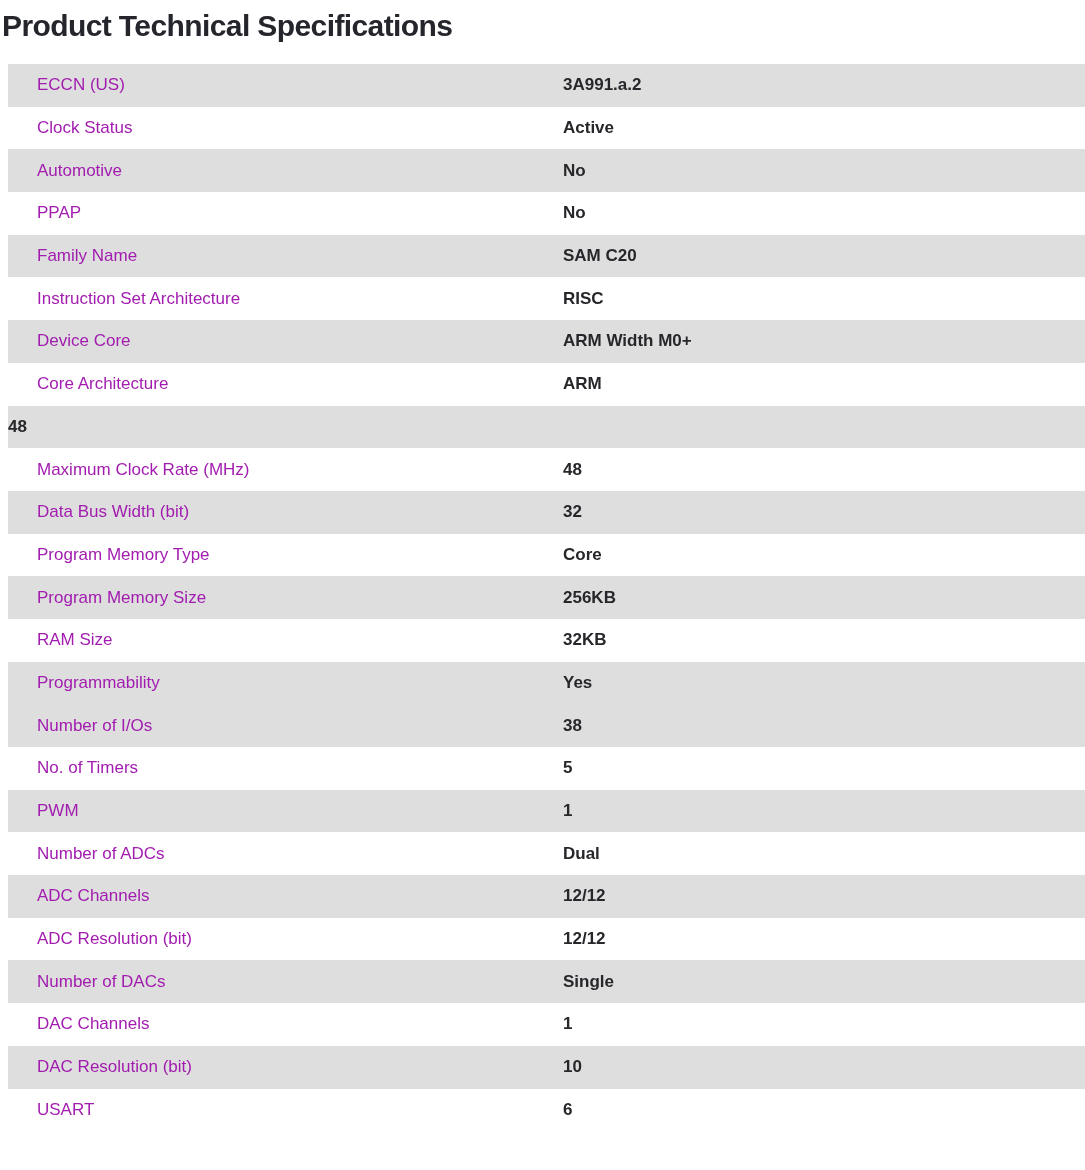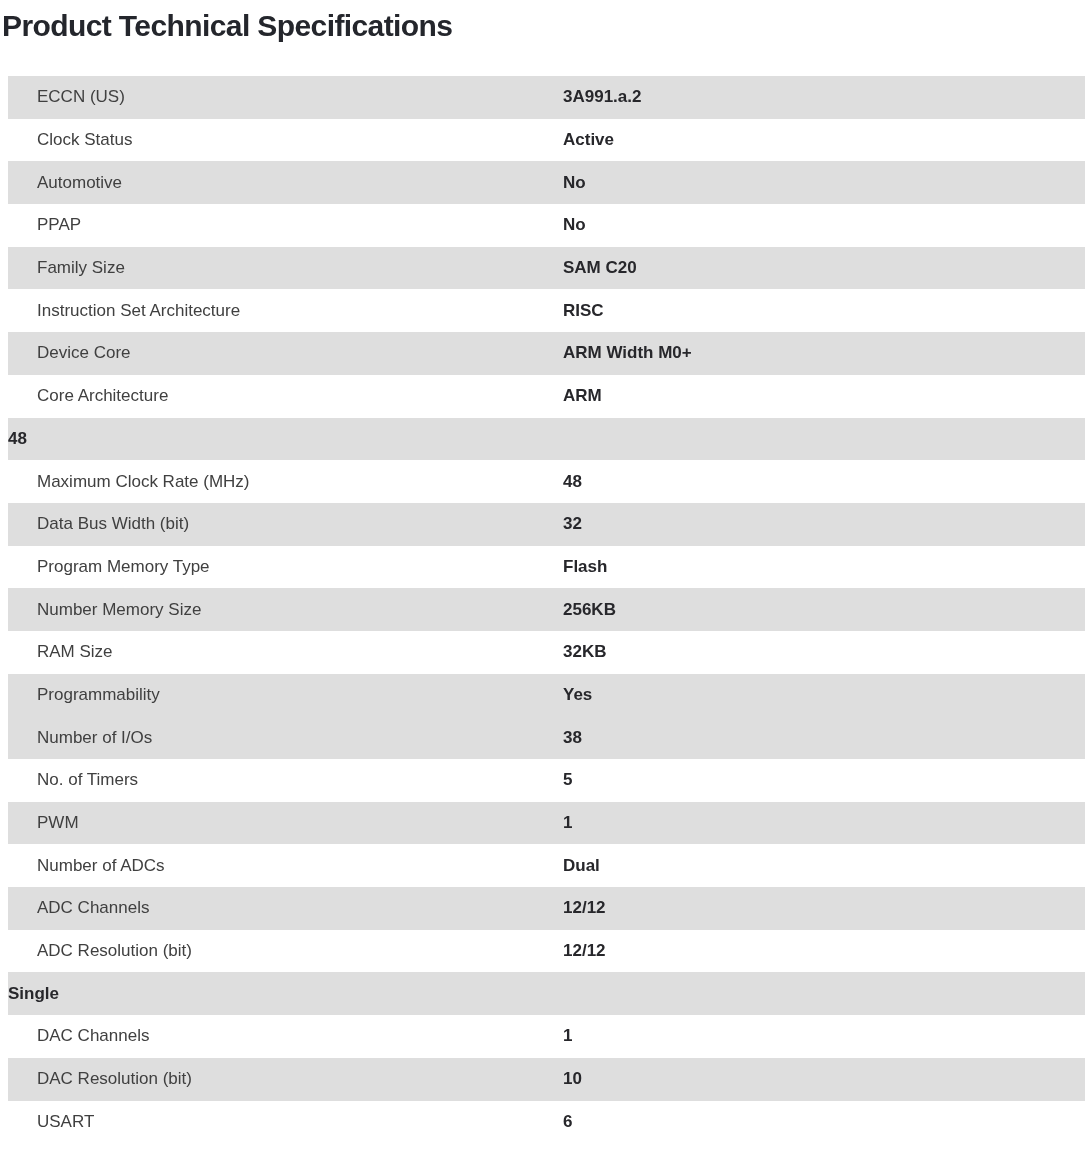--- a/index.html
+++ b/index.html
@@ -13,41 +13,41 @@
     height: 1170px;
     overflow: hidden;
     background: #ffffff;
   }
   .page-title {
     padding: 9px 0 0 2px;
     font-size: 30px;
     font-weight: 700;
     letter-spacing: -0.6px;
     color: #24262c;
-    height: 76px;
+    height: 64px;
   }
   .spec-table {
     width: 100%;
   }
   .spec-row {
     display: flex;
     align-items: center;
     height: 42.7px;
     margin-left: 8px;
     background: #ffffff;
   }
   .spec-row.alt {
     background: #dedede;
   }
   .spec-label {
     width: 555px;
     padding-left: 29px;
     font-size: 17px;
     font-weight: 400;
-    color: #404040;
+    color: #a21caf;
     flex-shrink: 0;
     white-space: nowrap;
     overflow: hidden;
   }
   .spec-value {
     font-size: 17px;
     font-weight: 700;
     color: #27272b;
     white-space: nowrap;
     overflow: hidden;
@@ -70,21 +70,21 @@
       </div>
       <div class="spec-row alt">
         <span class="spec-label">Automotive</span>
         <span class="spec-value">No</span>
       </div>
       <div class="spec-row">
         <span class="spec-label">PPAP</span>
         <span class="spec-value">No</span>
       </div>
       <div class="spec-row alt">
-        <span class="spec-label">Family Size</span>
+        <span class="spec-label">Family Name</span>
         <span class="spec-value">SAM C20</span>
       </div>
       <div class="spec-row">
         <span class="spec-label">Instruction Set Architecture</span>
         <span class="spec-value">RISC</span>
       </div>
       <div class="spec-row alt">
         <span class="spec-label">Device Core</span>
         <span class="spec-value">ARM Width M0+</span>
       </div>
@@ -98,24 +98,24 @@
       <div class="spec-row">
         <span class="spec-label">Maximum Clock Rate (MHz)</span>
         <span class="spec-value">48</span>
       </div>
       <div class="spec-row alt">
         <span class="spec-label">Data Bus Width (bit)</span>
         <span class="spec-value">32</span>
       </div>
       <div class="spec-row">
         <span class="spec-label">Program Memory Type</span>
-        <span class="spec-value">Flash</span>
+        <span class="spec-value">Core</span>
       </div>
       <div class="spec-row alt">
-        <span class="spec-label">Number Memory Size</span>
+        <span class="spec-label">Program Memory Size</span>
         <span class="spec-value">256KB</span>
       </div>
       <div class="spec-row">
         <span class="spec-label">RAM Size</span>
         <span class="spec-value">32KB</span>
       </div>
       <div class="spec-row alt">
         <span class="spec-label">Programmability</span>
         <span class="spec-value">Yes</span>
       </div>
@@ -137,20 +137,21 @@
       </div>
       <div class="spec-row alt">
         <span class="spec-label">ADC Channels</span>
         <span class="spec-value">12/12</span>
       </div>
       <div class="spec-row">
         <span class="spec-label">ADC Resolution (bit)</span>
         <span class="spec-value">12/12</span>
       </div>
       <div class="spec-row alt">
+        <span class="spec-label">Number of DACs</span>
         <span class="spec-value">Single</span>
       </div>
       <div class="spec-row">
         <span class="spec-label">DAC Channels</span>
         <span class="spec-value">1</span>
       </div>
       <div class="spec-row alt">
         <span class="spec-label">DAC Resolution (bit)</span>
         <span class="spec-value">10</span>
       </div>

